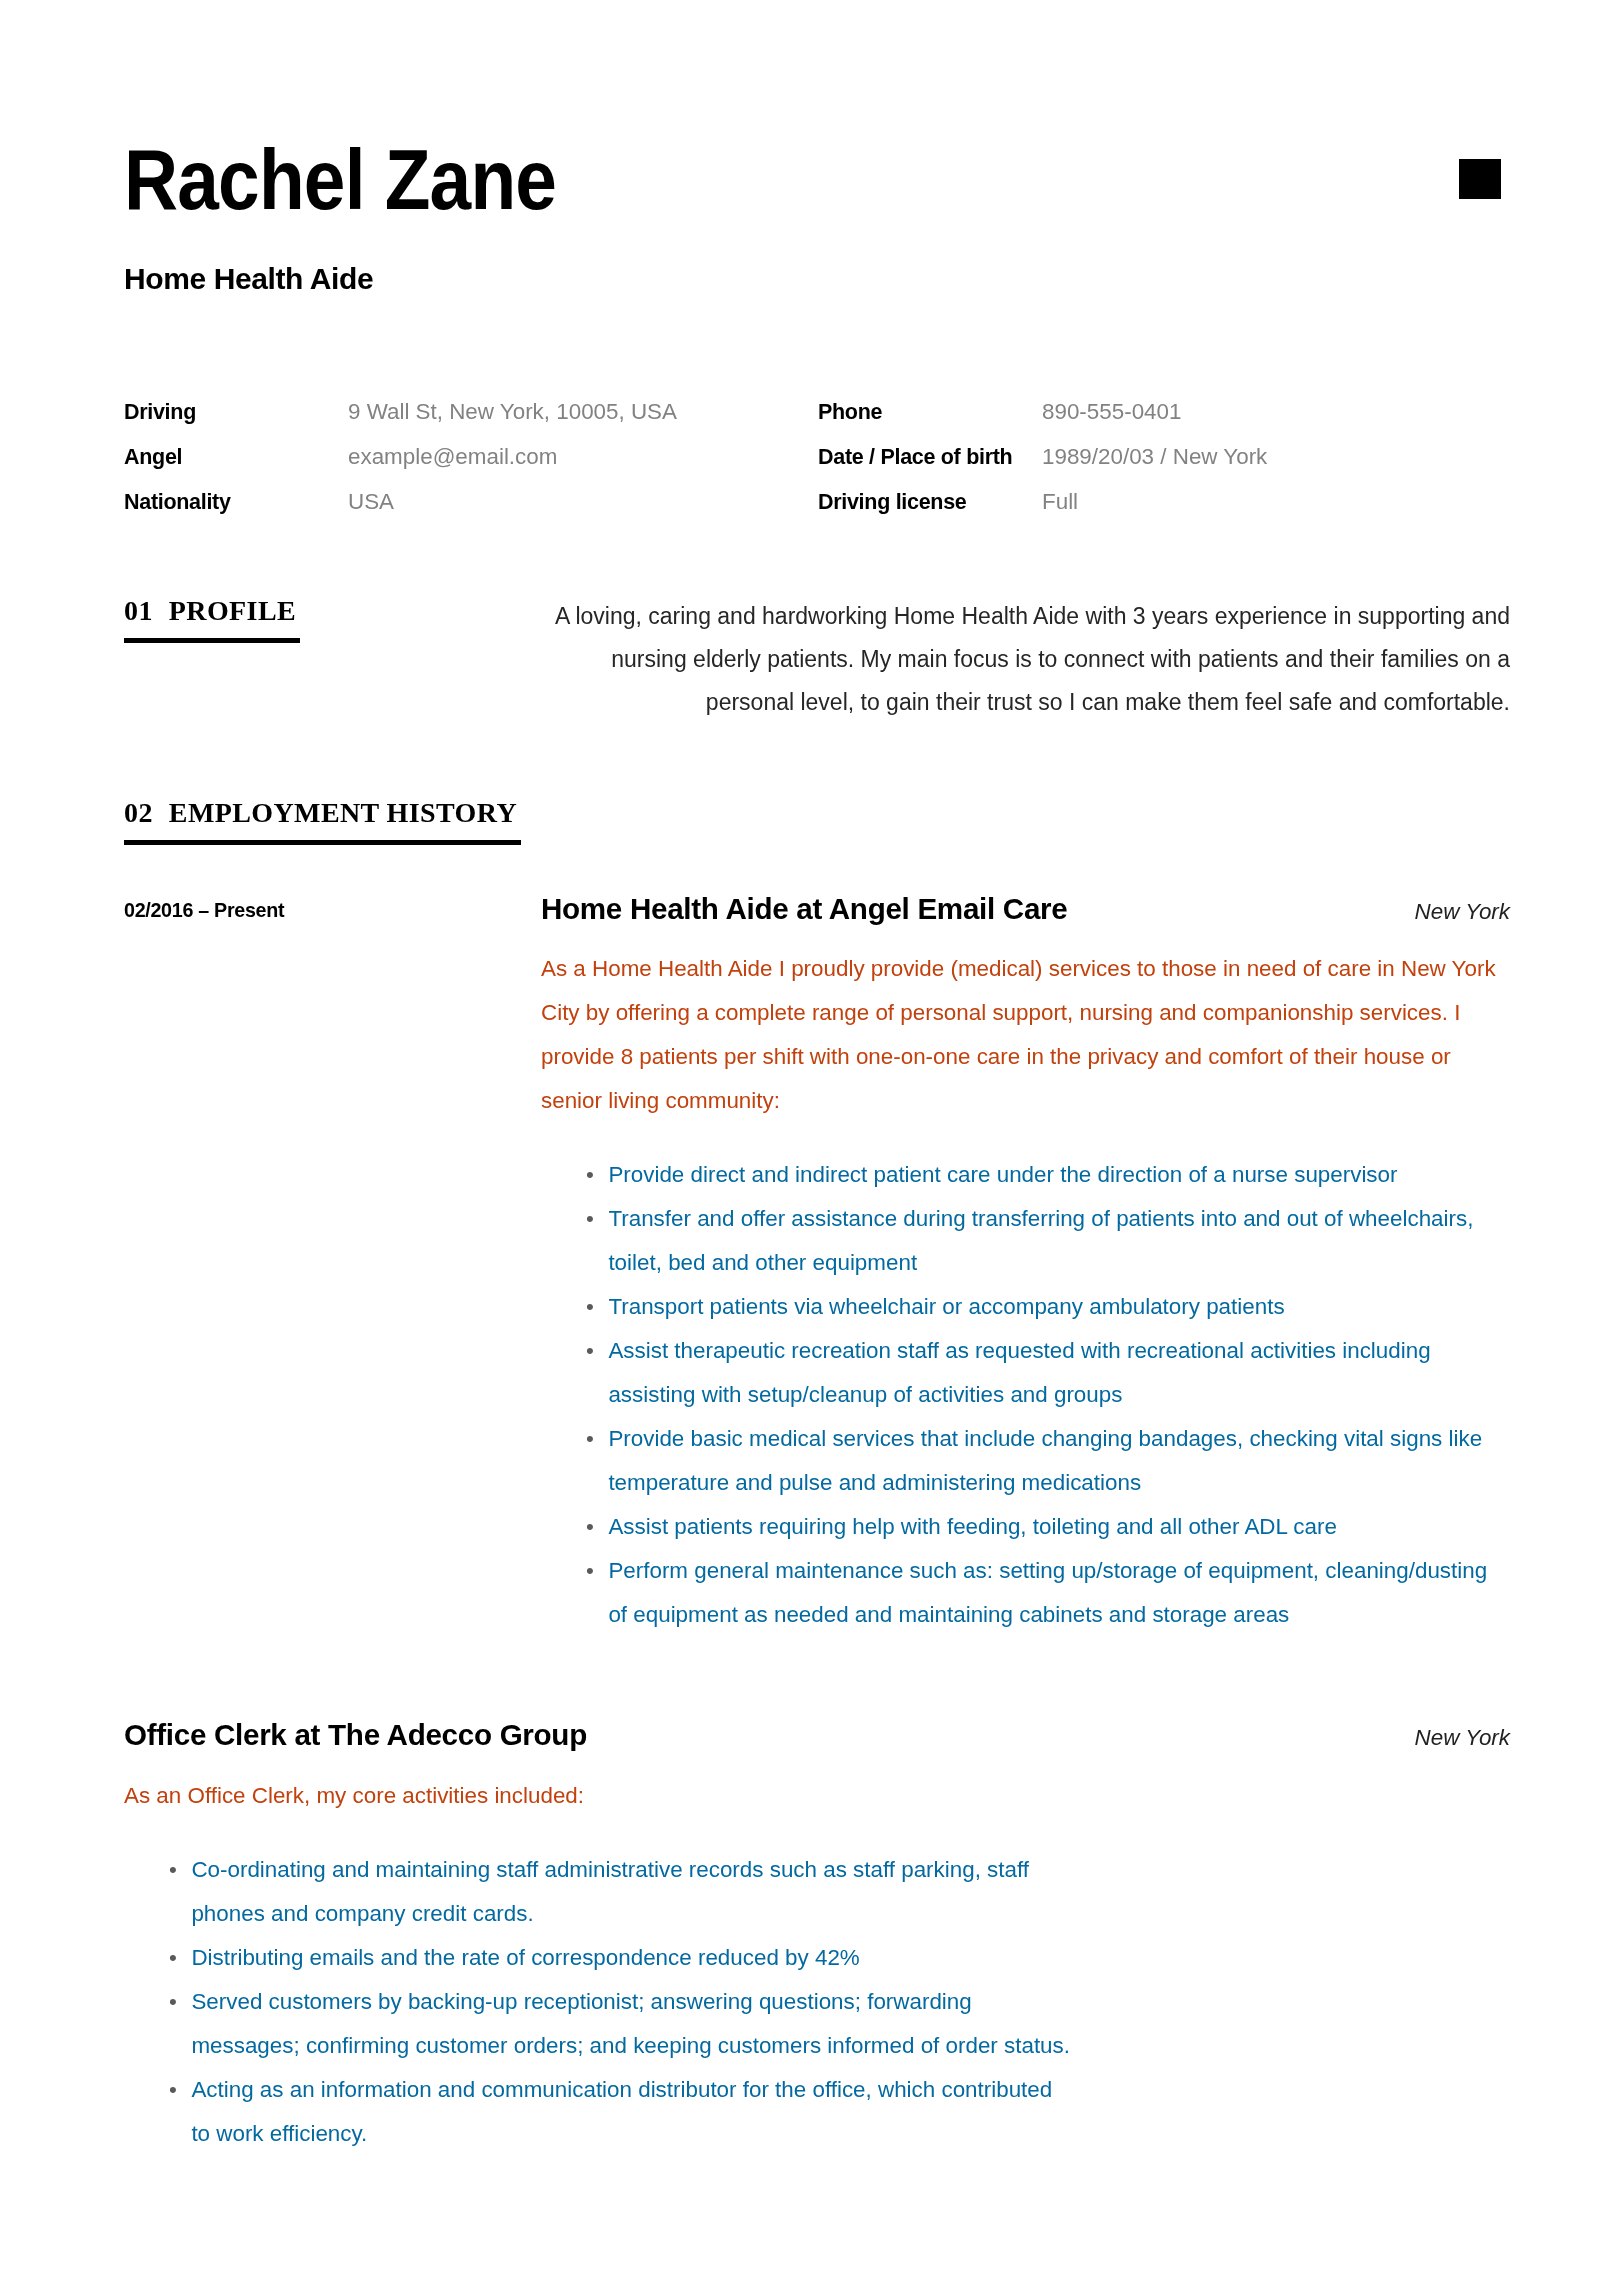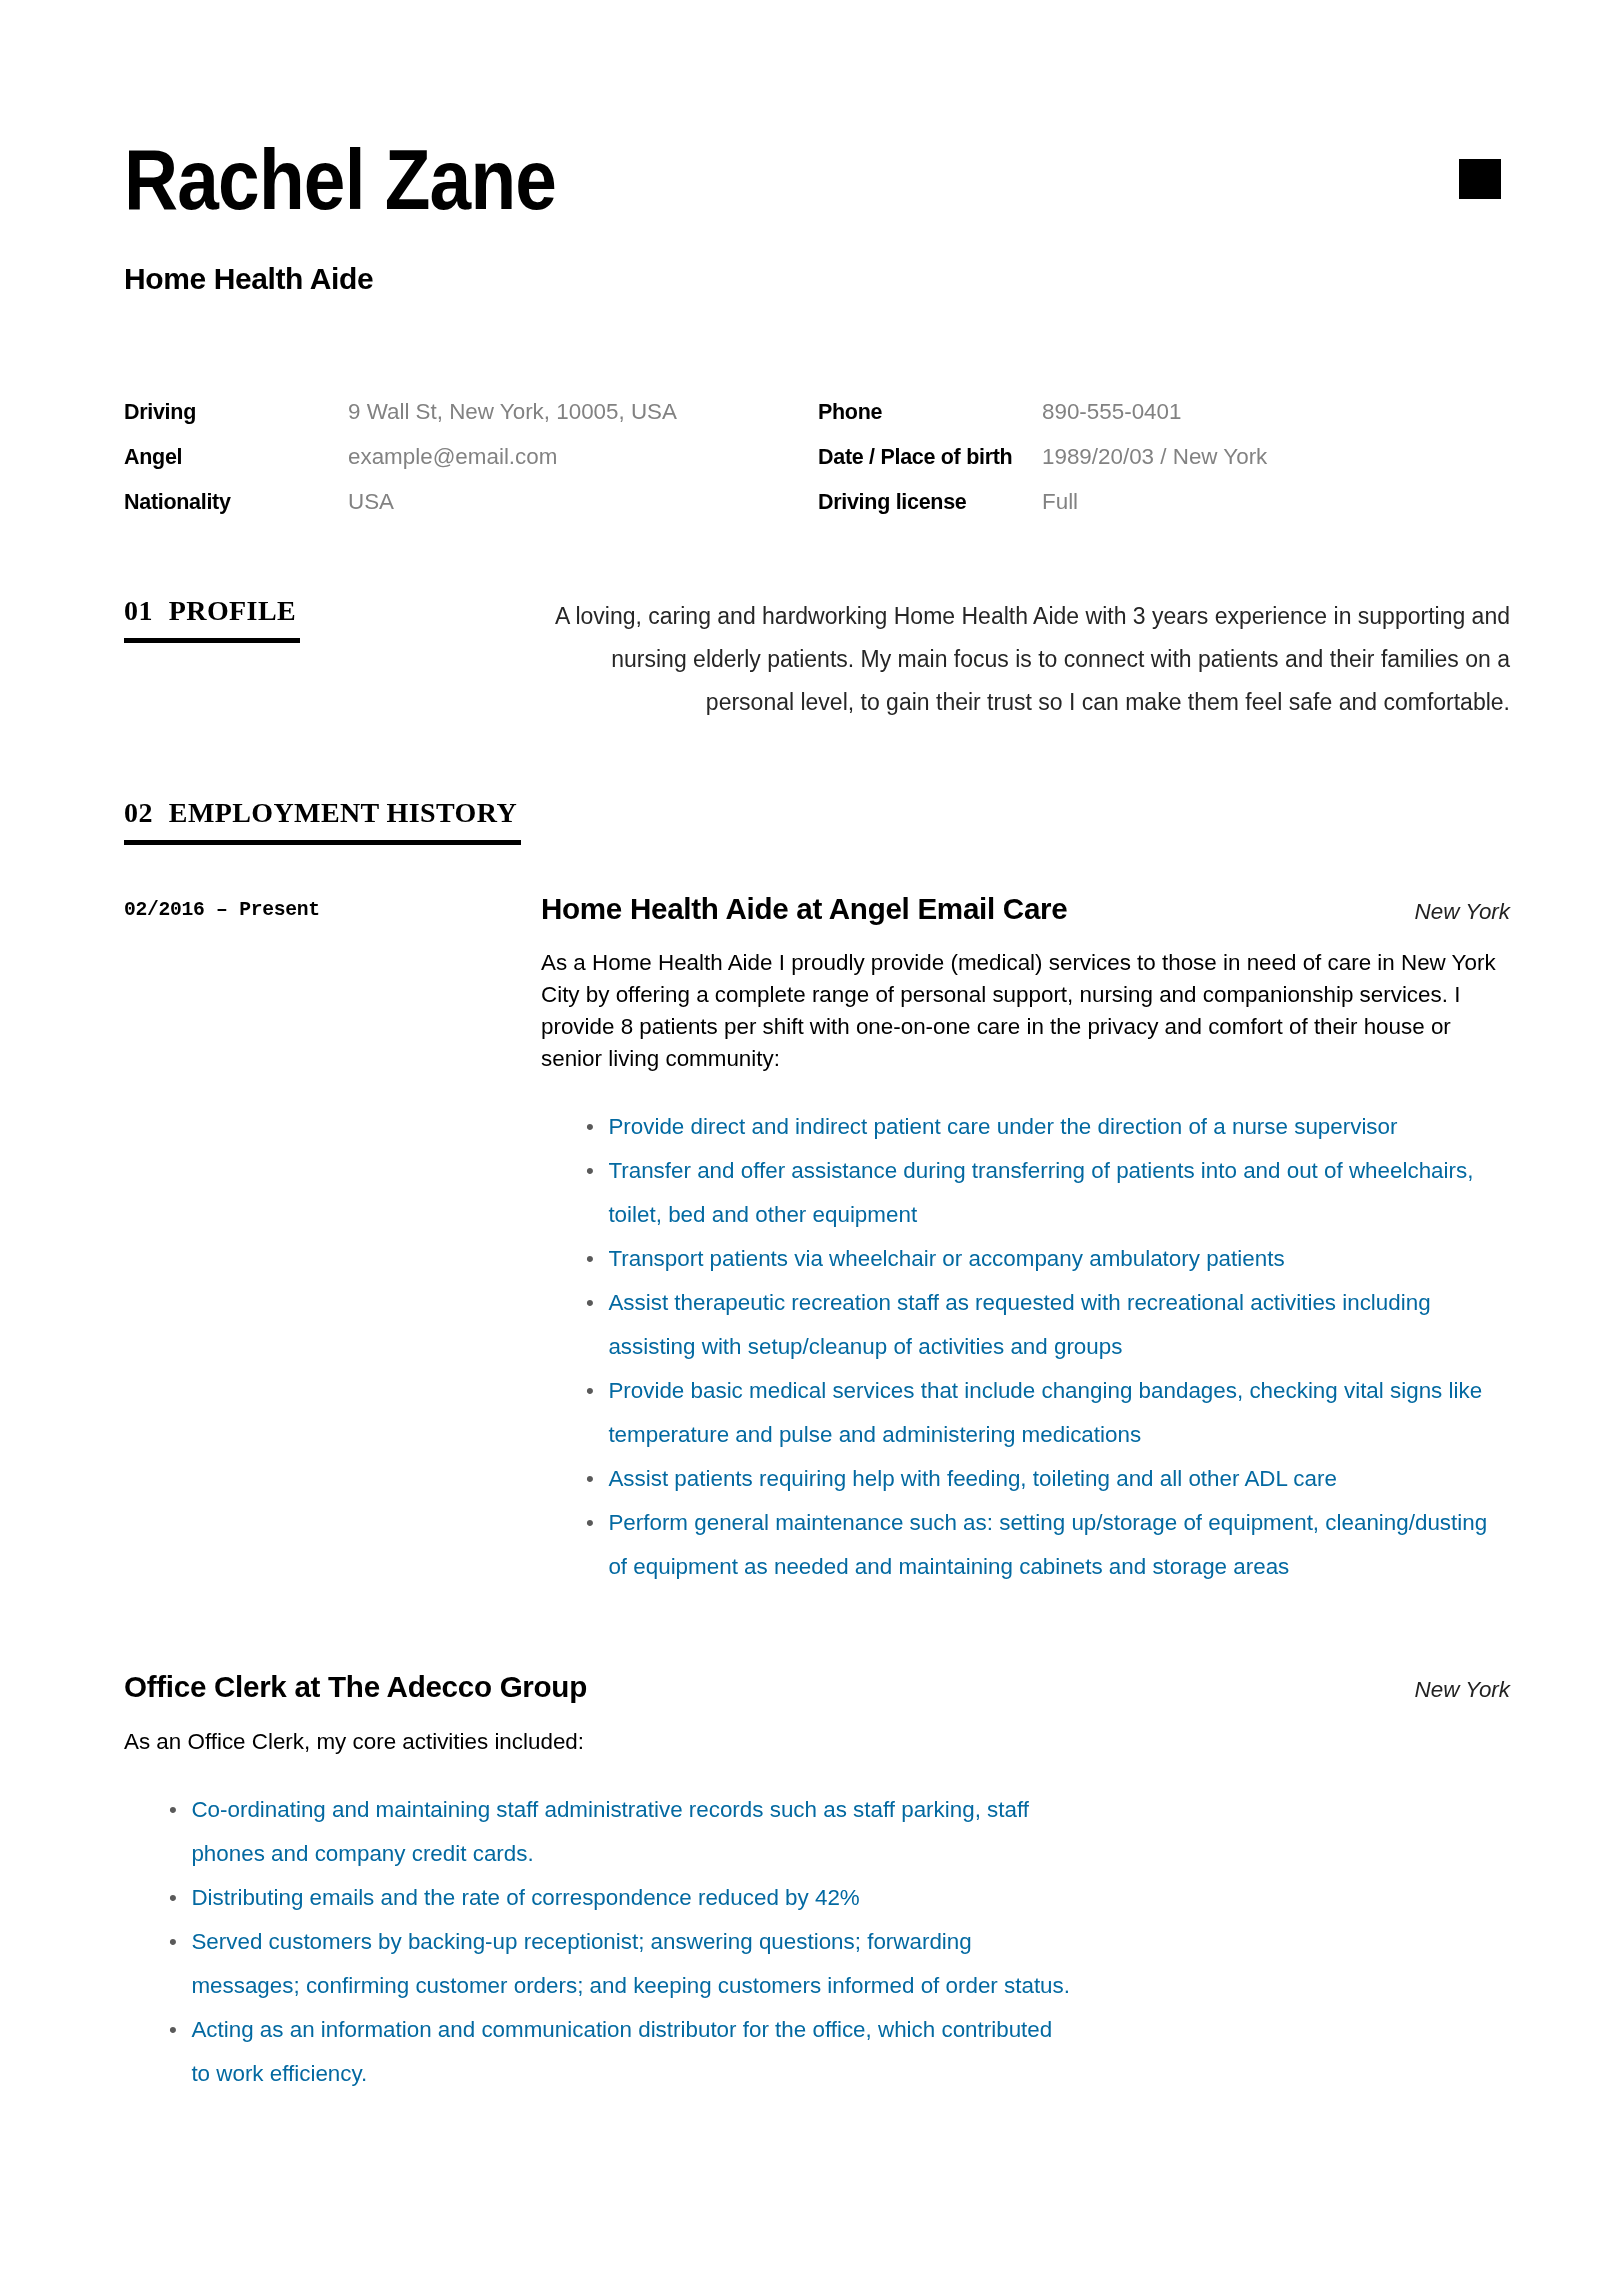--- a/index.html
+++ b/index.html
@@ -74,30 +74,30 @@
     text-align: right;
   }
 
   .employment-section { margin-top: 73px; }
 
   
   .job { display: flex; }
   .job-first { margin-top: 47px; }
   .job-second { margin-top: 81px; }
   .job-left { width: 417px; flex-shrink: 0; padding-top: 7.2px; }
-  .job-dates { font-size: 19.7px; font-weight: bold; letter-spacing: -0.3px; font-family: Liberation Mono, monospace; }
+  .job-dates { font-size: 19.7px; font-weight: bold; letter-spacing: -0.3px; }
   .job-right { flex: 1; }
   .job-header { display: flex; justify-content: space-between; align-items: baseline; }
   .job-title { font-size: 29.6px; font-weight: bold; letter-spacing: -0.3px; }
   .job-location { font-size: 22.4px; font-style: italic; color: #222; }
   .job-intro {
     margin-top: 21.5px;
     font-size: 22.4px;
-    line-height: 32px;
-    color: #000000;
+    line-height: 44px;
+    color: #c2410c;
     max-width: 976px;
   }
   ul.bullets {
     list-style: none;
     margin-top: 30px;
     margin-left: 45px;
     max-width: 905px;
   }
   ul.bullets li {
     position: relative;

